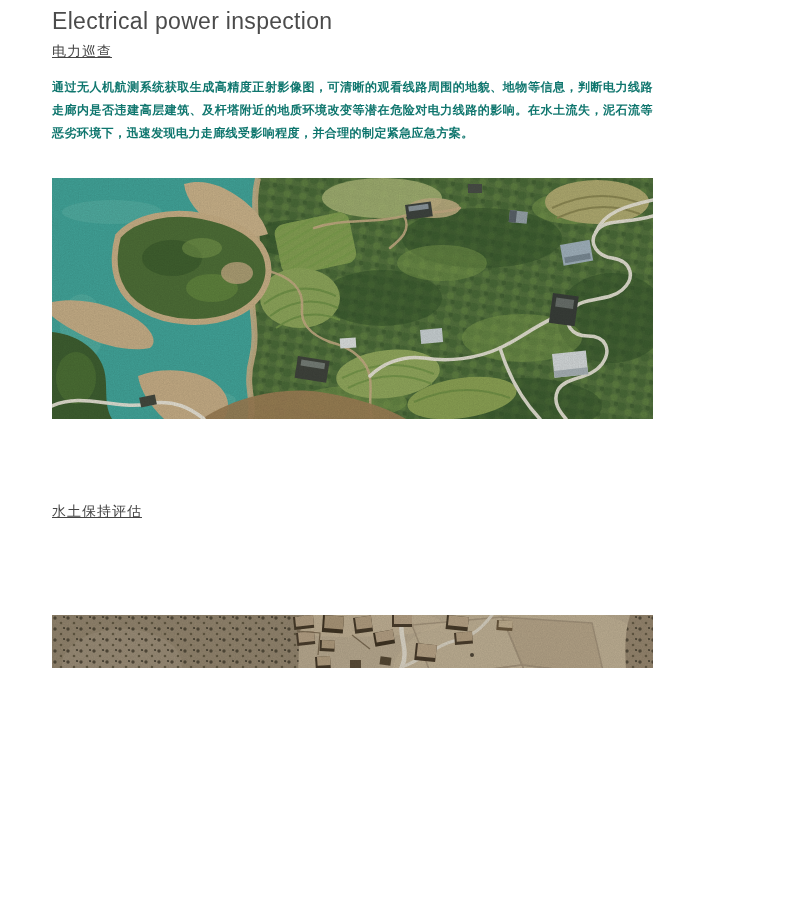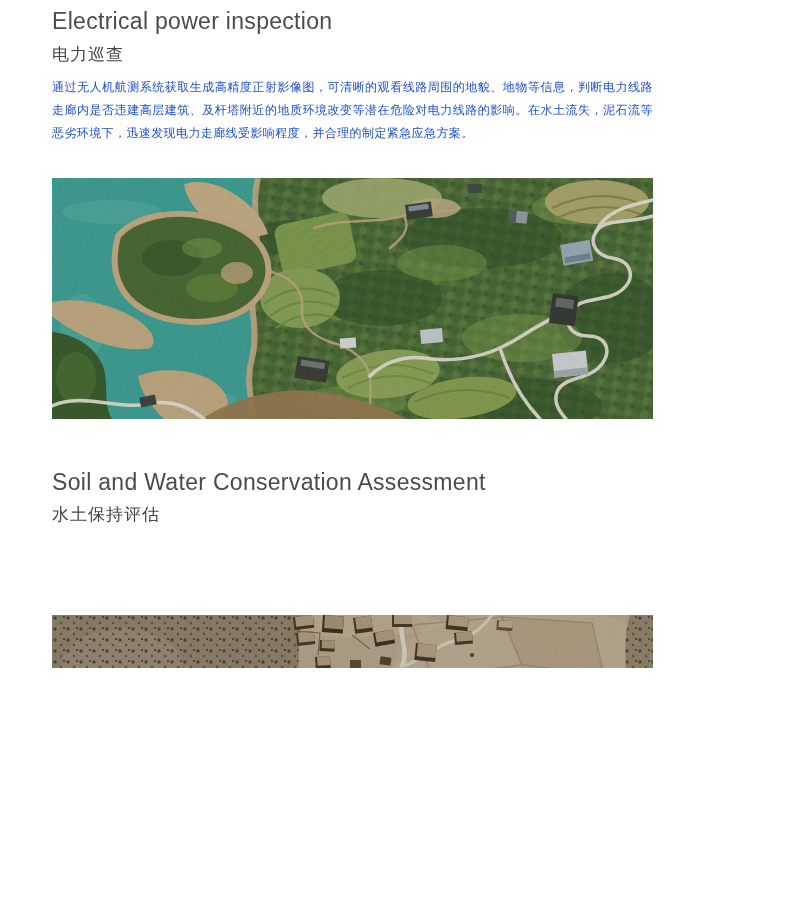--- a/index.html
+++ b/index.html
@@ -8,25 +8,25 @@
     position:relative; width:797px; height:668px; background:#ffffff;
     overflow:hidden;
     font-family:"Liberation Sans","DejaVu Sans",sans-serif;
   }
   .abs { position:absolute; left:52px; }
   .title-en {
     font-size:23px; font-weight:400; color:#4b4b4b; letter-spacing:0.3px;
     white-space:nowrap;
   }
   .title-zh {
-    font-size:17px; font-weight:400; color:#454545; letter-spacing:1px;
+    font-size:14px; font-weight:400; color:#454545; letter-spacing:1px;text-decoration:underline;
   }
   .body-text {
-    width:601px; font-size:12px; line-height:23px; color:#1d4ed8;
-    text-align:justify; letter-spacing:0.4px;
+    width:601px; font-size:12px; line-height:23px; color:#0f766e;
+    text-align:justify; letter-spacing:0.4px;font-weight:bold;
   }
   figure.photo { width:601px; overflow:hidden; }
   figure.photo svg { display:block; }
 
   #sec1-title  { top:8px; }
   #sec1-sub    { top:43px; }
   #sec1-body   { top:76px; }
   #sec1-photo  { top:178px; height:241px; }
   #sec2-title  { top:469px; }
   #sec2-sub    { top:503px;text-align:center; }
@@ -170,21 +170,20 @@
         <g transform="translate(368 152) rotate(-5)">
             <rect width="22" height="14" fill="#ccd4d6"></rect>
           </g>
         <rect x="88" y="218" width="16" height="10" fill="#45493f" transform="rotate(-12 96 223)"></rect>
       </g>
 
       <rect width="601" height="241" filter="url(#grain1)" opacity="0.13"></rect>
     </svg>
   </figure>
 
-  <h1 id="sec2-title" class="abs title-en">Soil and Water Conservation Assessment</h1>
   <h2 id="sec2-sub" class="abs title-zh">水土保持评估</h2>
 
   <figure id="sec2-photo" class="abs photo">
     <svg width="601" height="243" viewBox="0 0 601 243" role="img" aria-label="Aerial orthophoto of an arid highland village: earthen buildings with dark shadows, a scrub-covered grey hill on the left, dry field parcels, a winding light stream and a green valley strip at the bottom">
       <defs>
         <pattern id="shrub2" width="13" height="11" patternUnits="userSpaceOnUse">
           <circle cx="3" cy="3" r="1.7" fill="#4c4434"></circle>
           <circle cx="9" cy="8" r="1.3" fill="#5f553f"></circle>
           <circle cx="12" cy="2" r="1.1" fill="#3f3a2c"></circle>
         </pattern>

